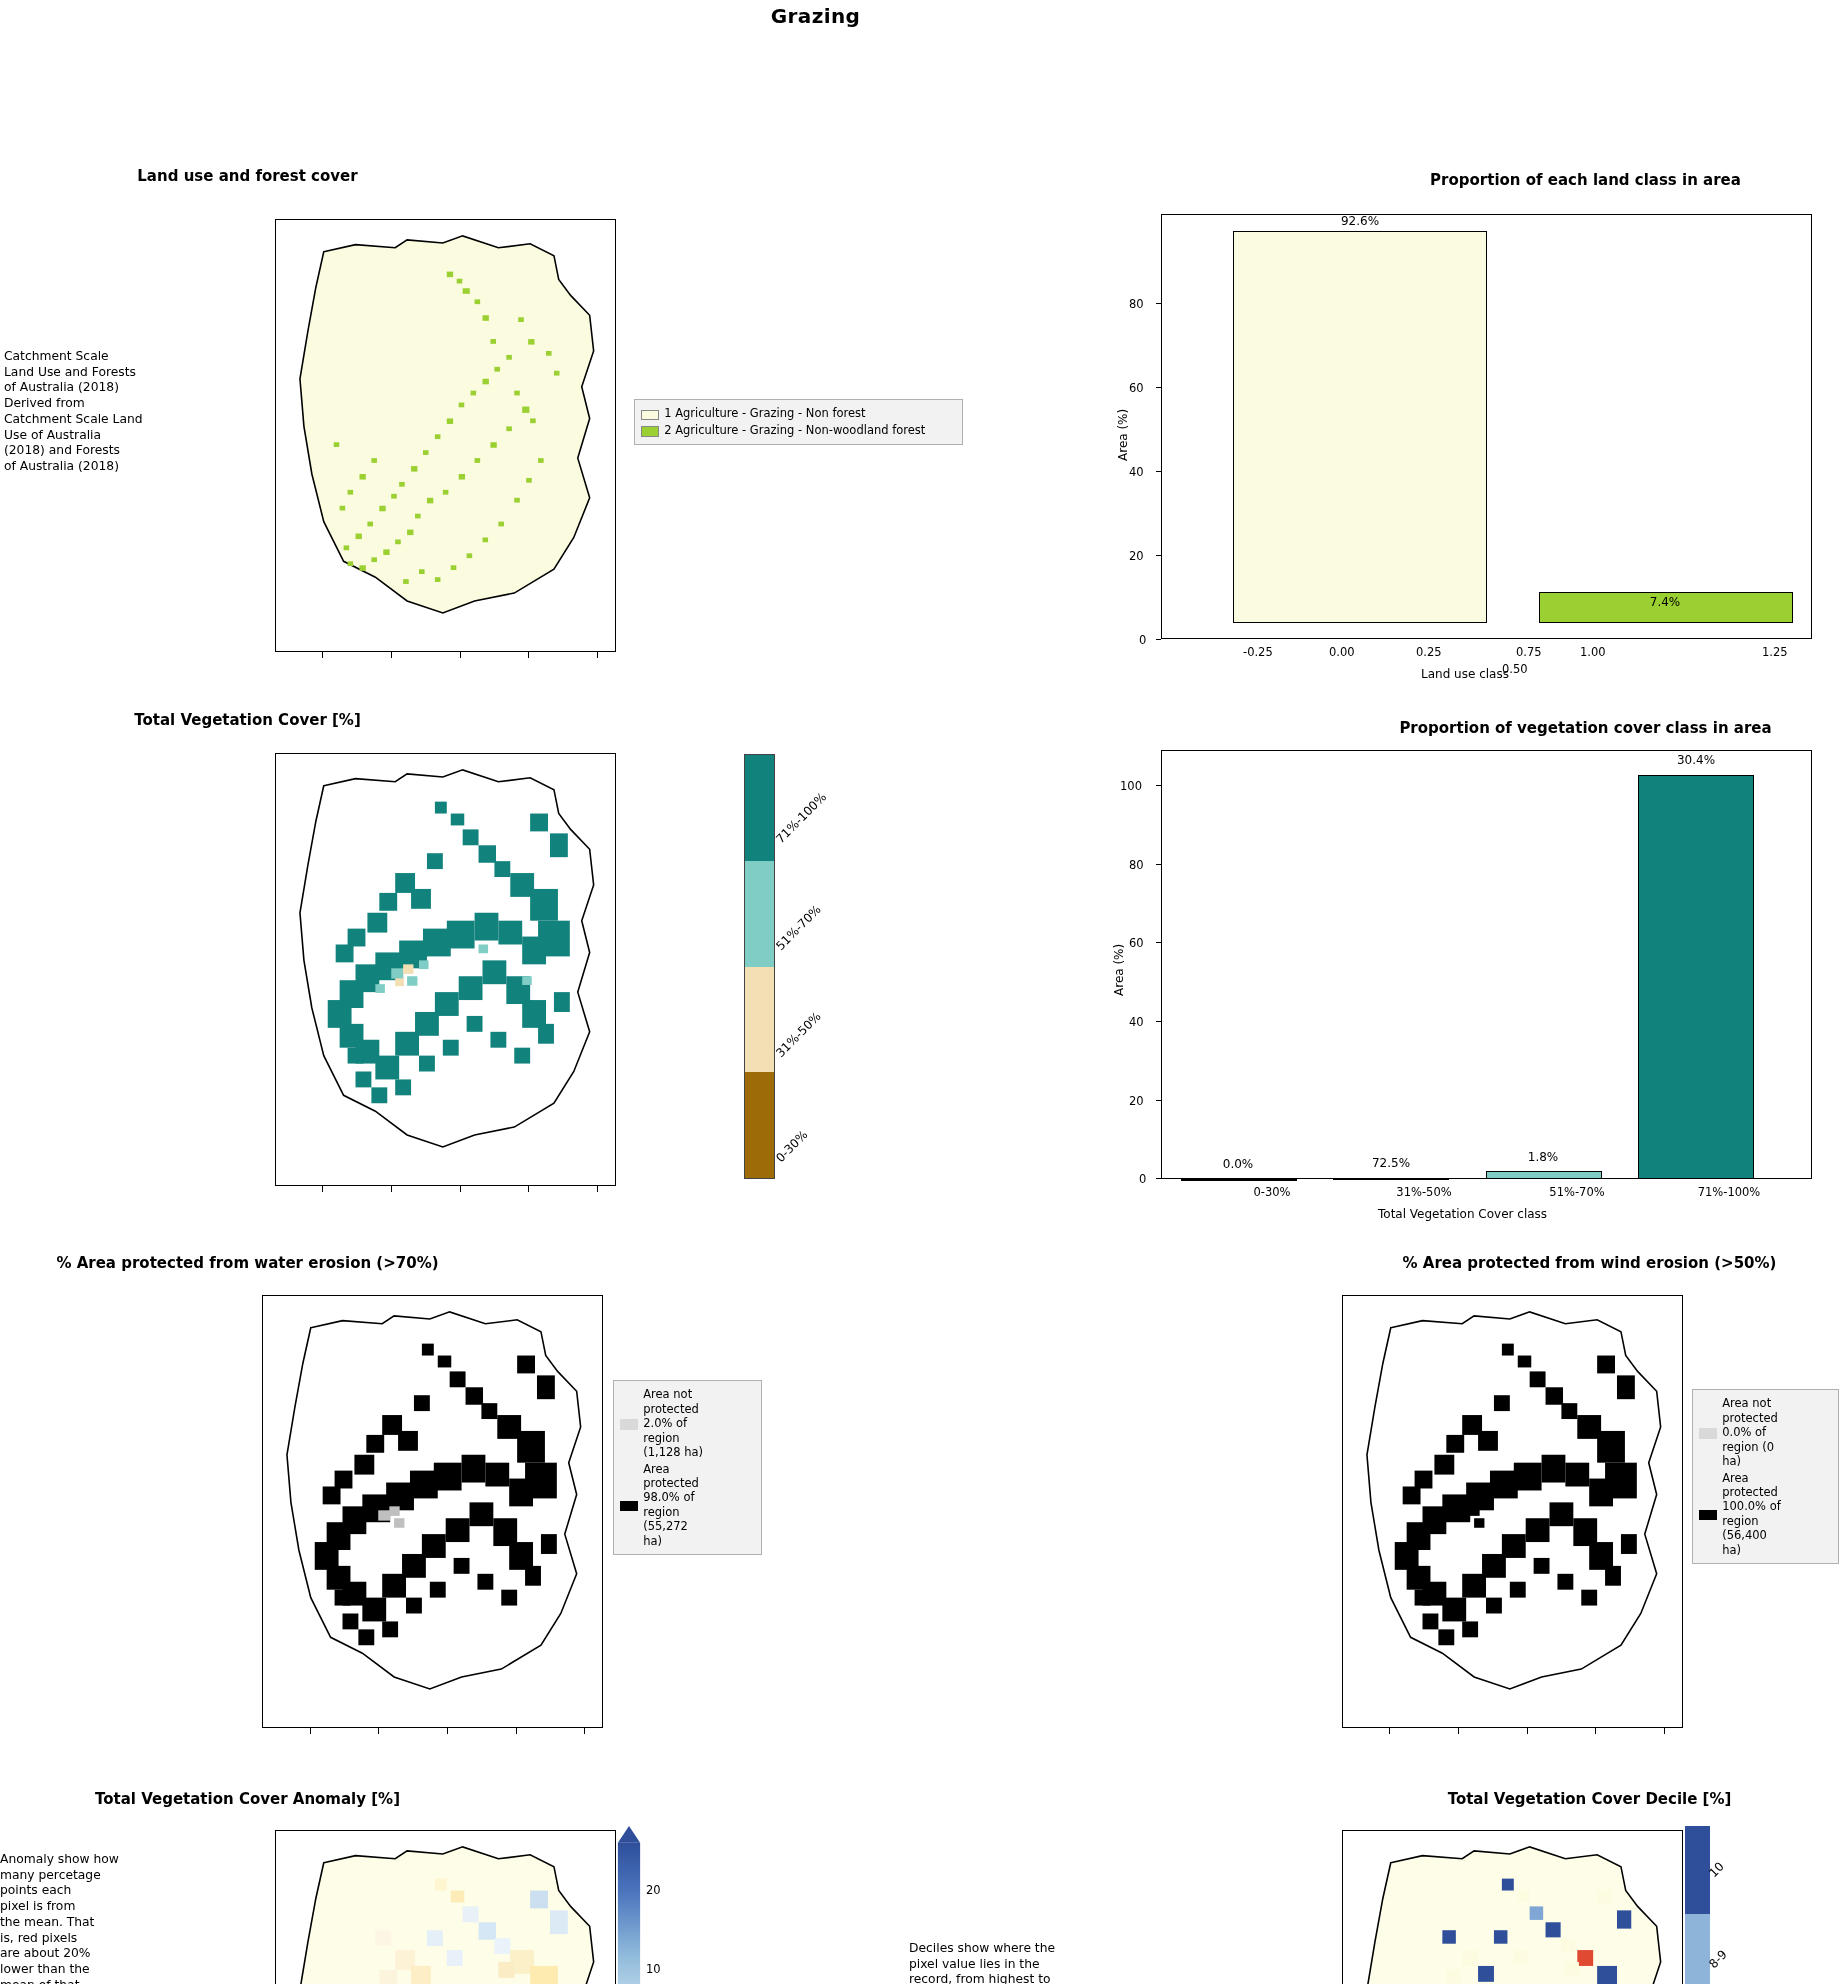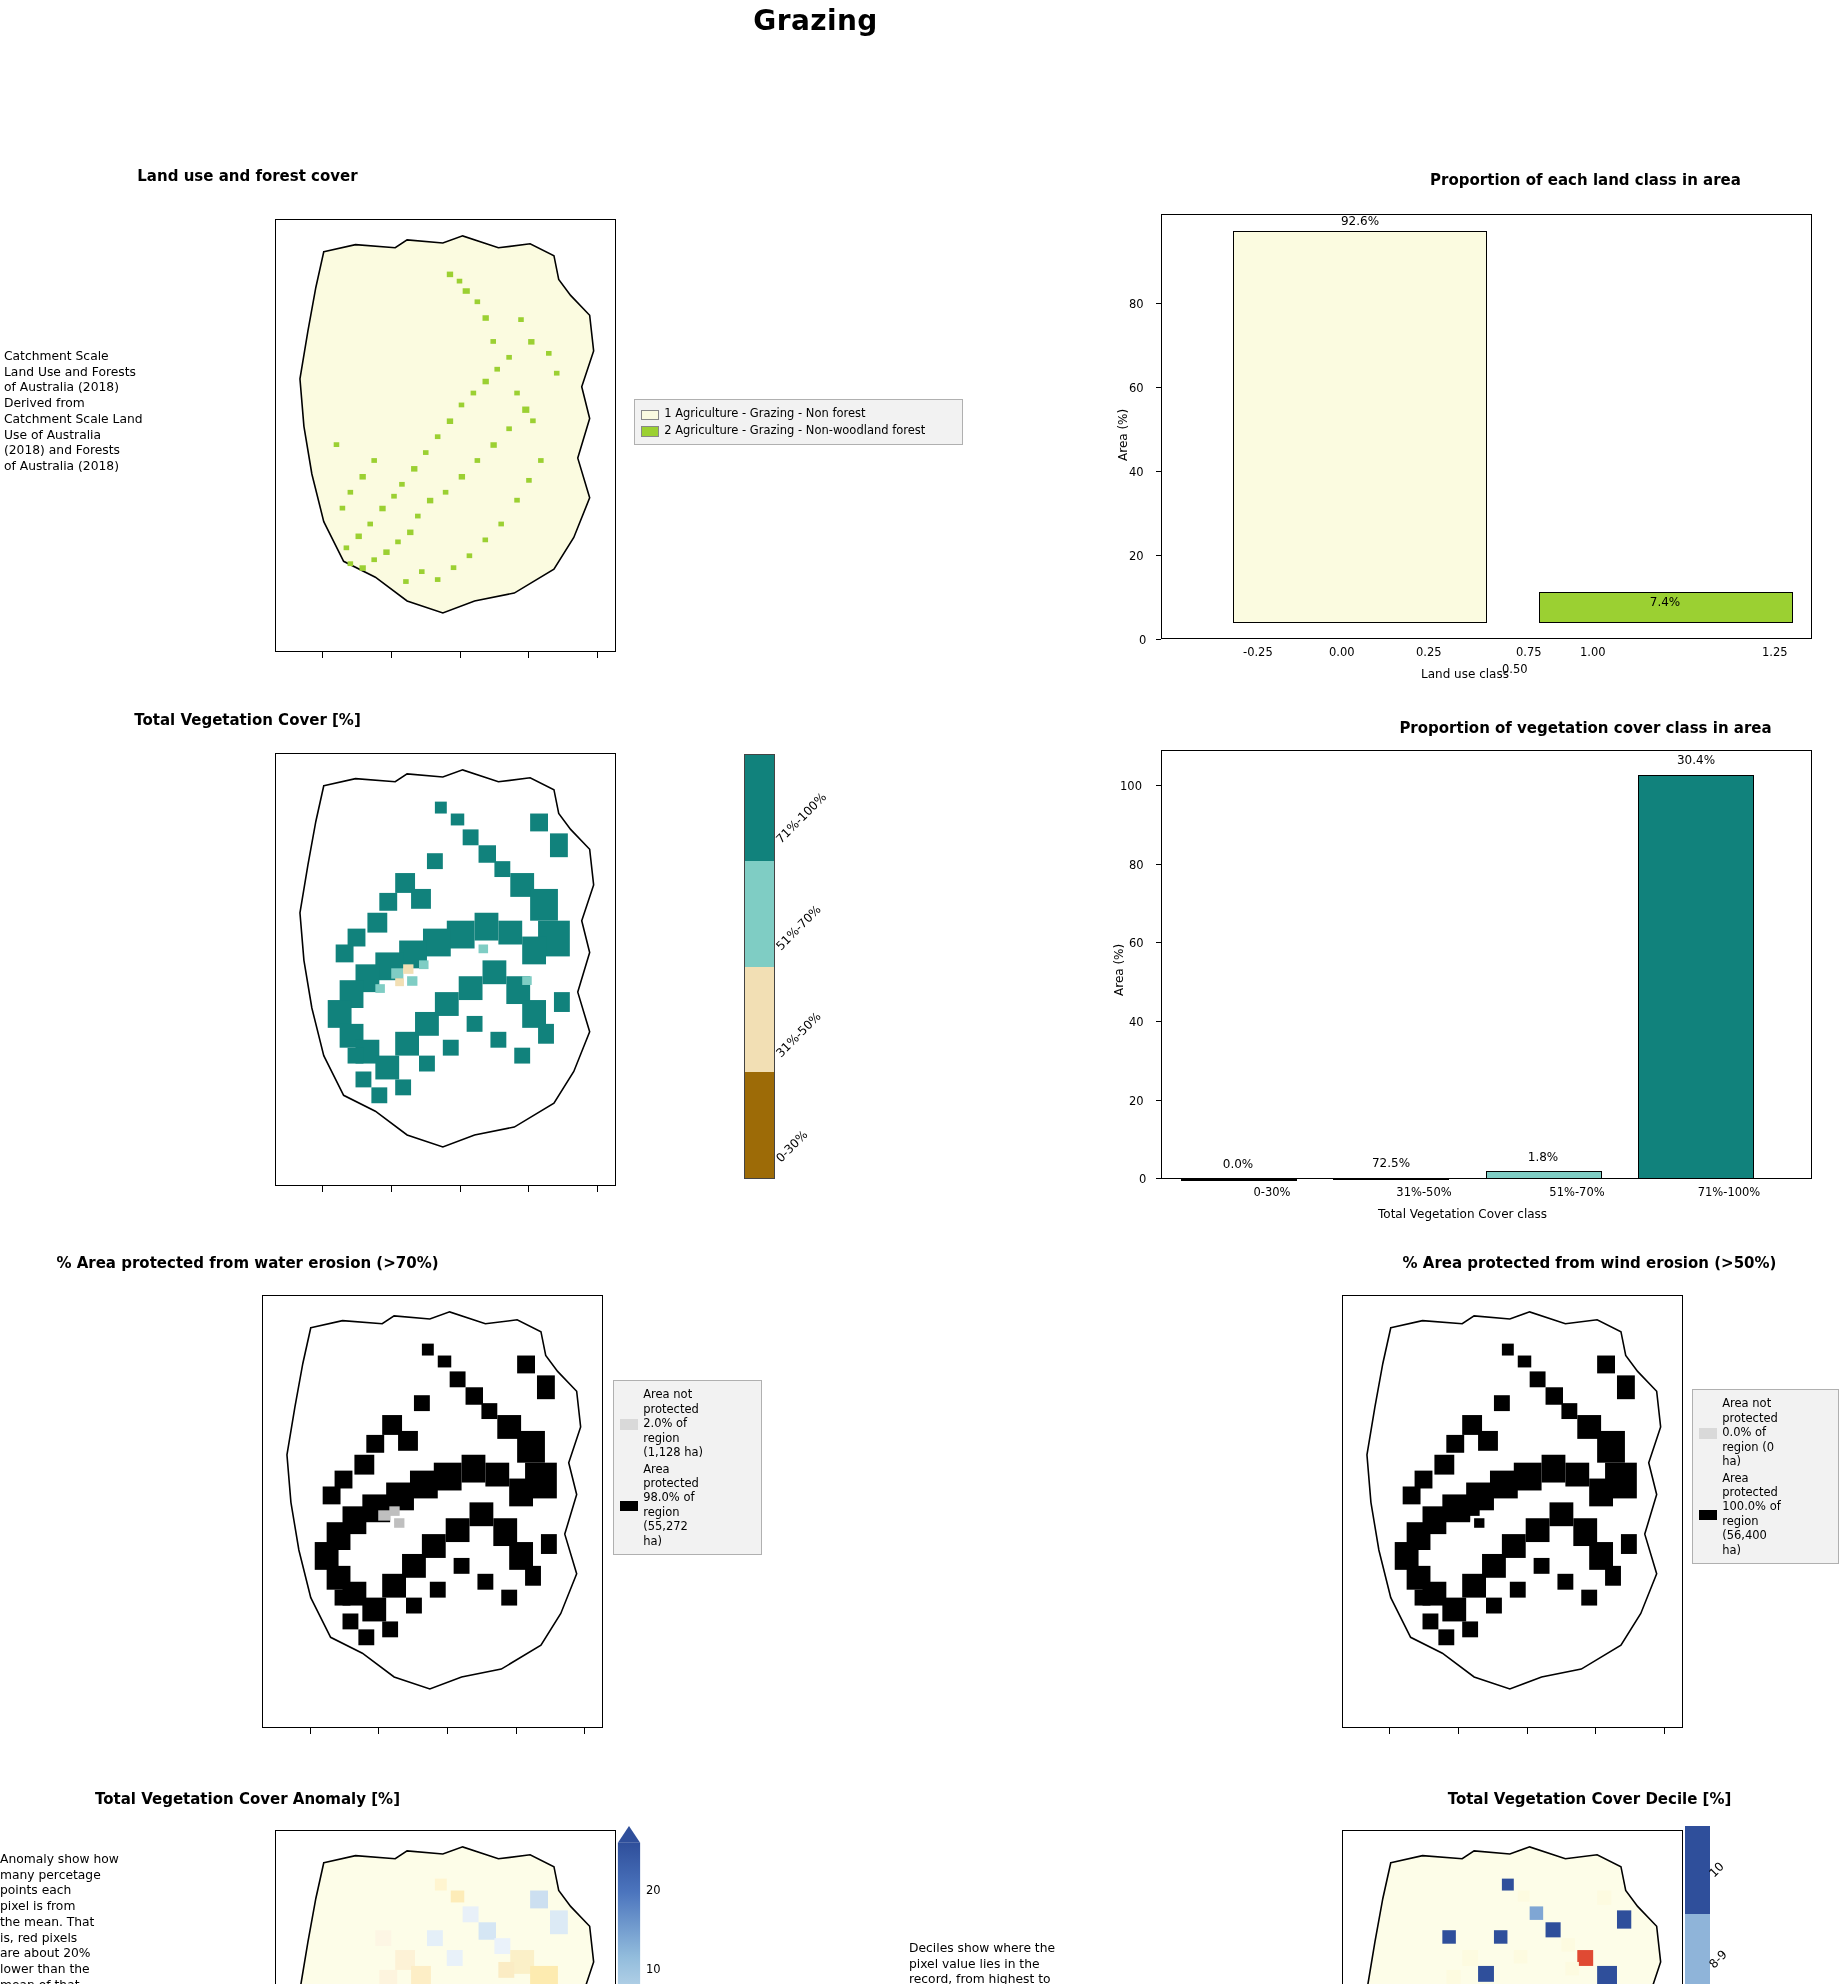--- a/index.html
+++ b/index.html
@@ -12,21 +12,21 @@
     color: #000000;
     position: relative;
     overflow: hidden;
   }
   .page-title {
     position: absolute;
     top: 4px;
     left: 0;
     width: 1631px;
     text-align: center;
-    font-size: 28px;
+    font-size: 20px;
     font-weight: bold;
     letter-spacing: 0.4px;
   }
   .panel-title {
     position: absolute;
     font-size: 15px;
     font-weight: bold;
     text-align: center;
     width: 100%;
   }

